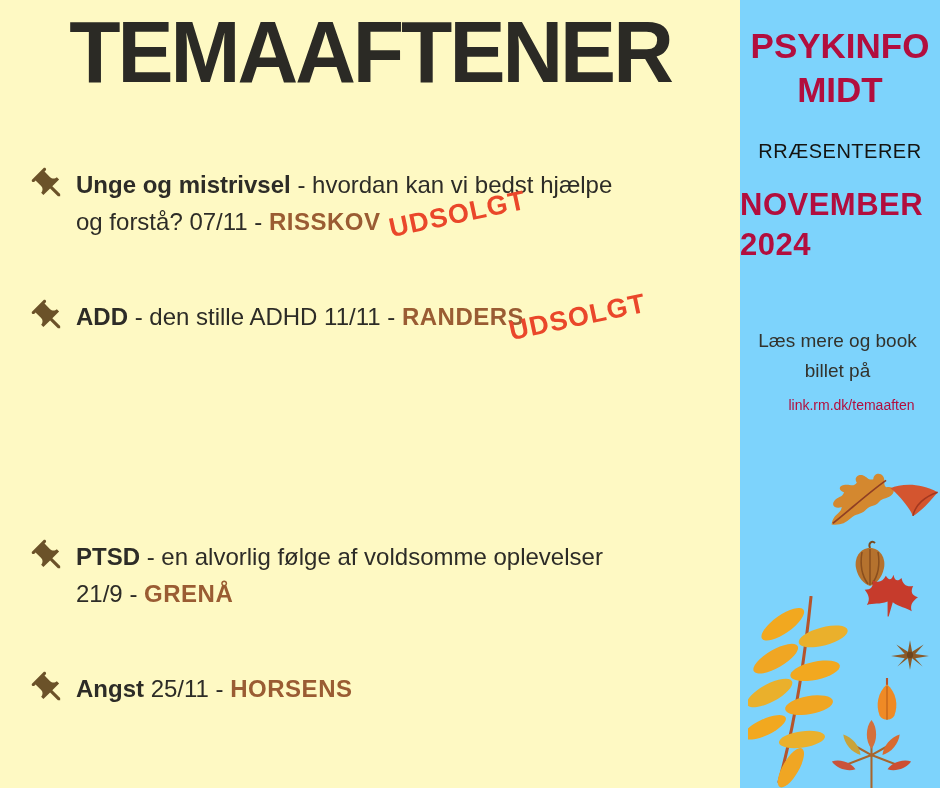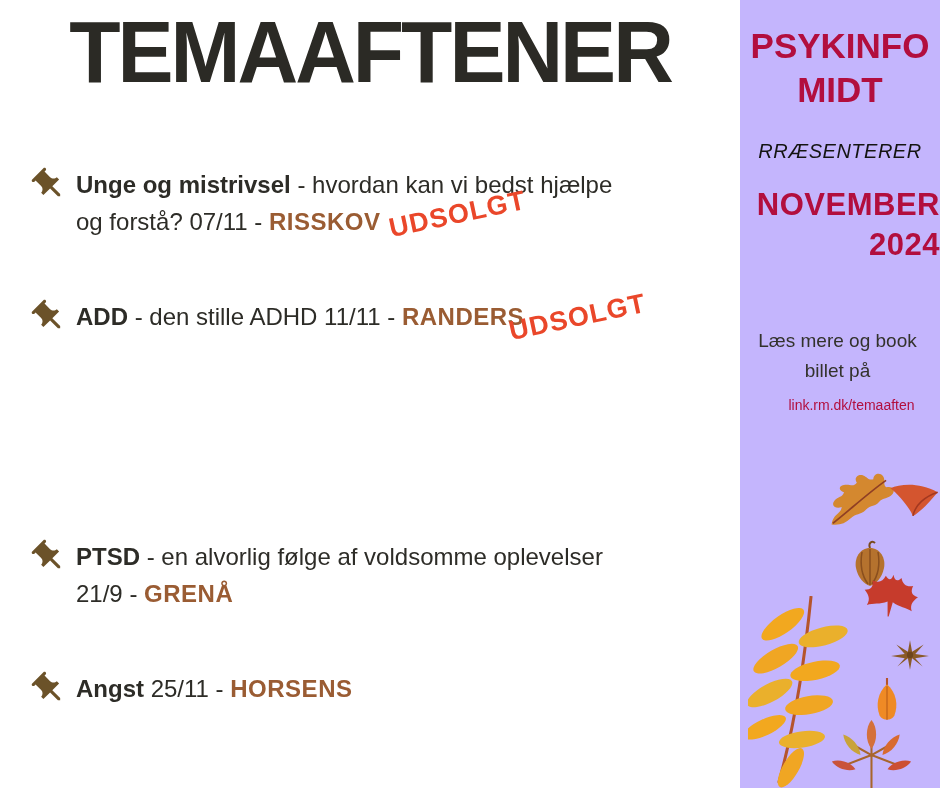--- a/index.html
+++ b/index.html
@@ -2,21 +2,21 @@
 <html><head>
 <meta charset="utf-8">
 <style>
   html,body{margin:0;padding:0;}
   body{
     width:940px;height:788px;position:relative;overflow:hidden;
     font-family:"Liberation Sans","DejaVu Sans",sans-serif;
     background:#e9e6e1;
   }
   
-  .main{position:absolute;left:0;top:0;width:760px;height:788px;background:#ffffff;}
+  .main{position:absolute;left:0;top:0;width:760px;height:788px;background:#fef9c3;}
   .poster-title{
     position:absolute;left:0;top:2px;width:740px;text-align:center;
     font-size:84px;font-weight:bold;letter-spacing:-3px;color:#2b2a25;
     transform:scaleY(1.04);transform-origin:top center;white-space:nowrap;
   }
   .event{position:absolute;left:30px;width:690px;}
   .event .pin{position:absolute;left:0;top:0;width:38px;height:38px;}
   .event-text{
     margin-left:46px;font-size:24px;line-height:37px;color:#2d2c27;
   }
@@ -26,32 +26,32 @@
   .stamp{
     position:absolute;display:inline-block;
     font-weight:bold;font-size:27px;letter-spacing:1px;color:#ea472a;
     transform:rotate(-12deg);white-space:nowrap;
   }
   .event[data-event="0"] .stamp{left:358px;top:33px;}
   .event[data-event="1"] .stamp{left:478px;top:4px;}
   
   .sidebar{
     position:absolute;left:740px;top:0;width:200px;height:788px;
-    background:#c4b5fd;overflow:hidden;
+    background:#7dd3fc;overflow:hidden;
   }
   .sidebar .brand{
     margin-top:24px;text-align:center;font-weight:bold;font-size:35px;
     line-height:44px;color:#b20e3e;letter-spacing:0;
   }
   .sidebar .presents{
     margin-top:28px;text-align:center;font-size:20px;letter-spacing:.5px;
-    color:#141411;font-weight:normal;font-style:italic;
+    color:#141411;font-weight:normal;
   }
   .sidebar .month{
-    margin-top:22px;text-align:right;font-weight:bold;font-size:31px;
+    margin-top:22px;text-align:left;font-weight:bold;font-size:31px;
     line-height:40px;color:#b20e3e;letter-spacing:.5px;
   }
   .sidebar .cta{
     position:absolute;left:0;top:326px;width:195px;text-align:center;
     font-size:19px;line-height:30px;color:#33322c;
   }
   .sidebar .cta-link{
     display:block;font-size:14px;color:#b20e3e;margin-top:4px;padding-left:28px;
   }
   .leaf{position:absolute;}

